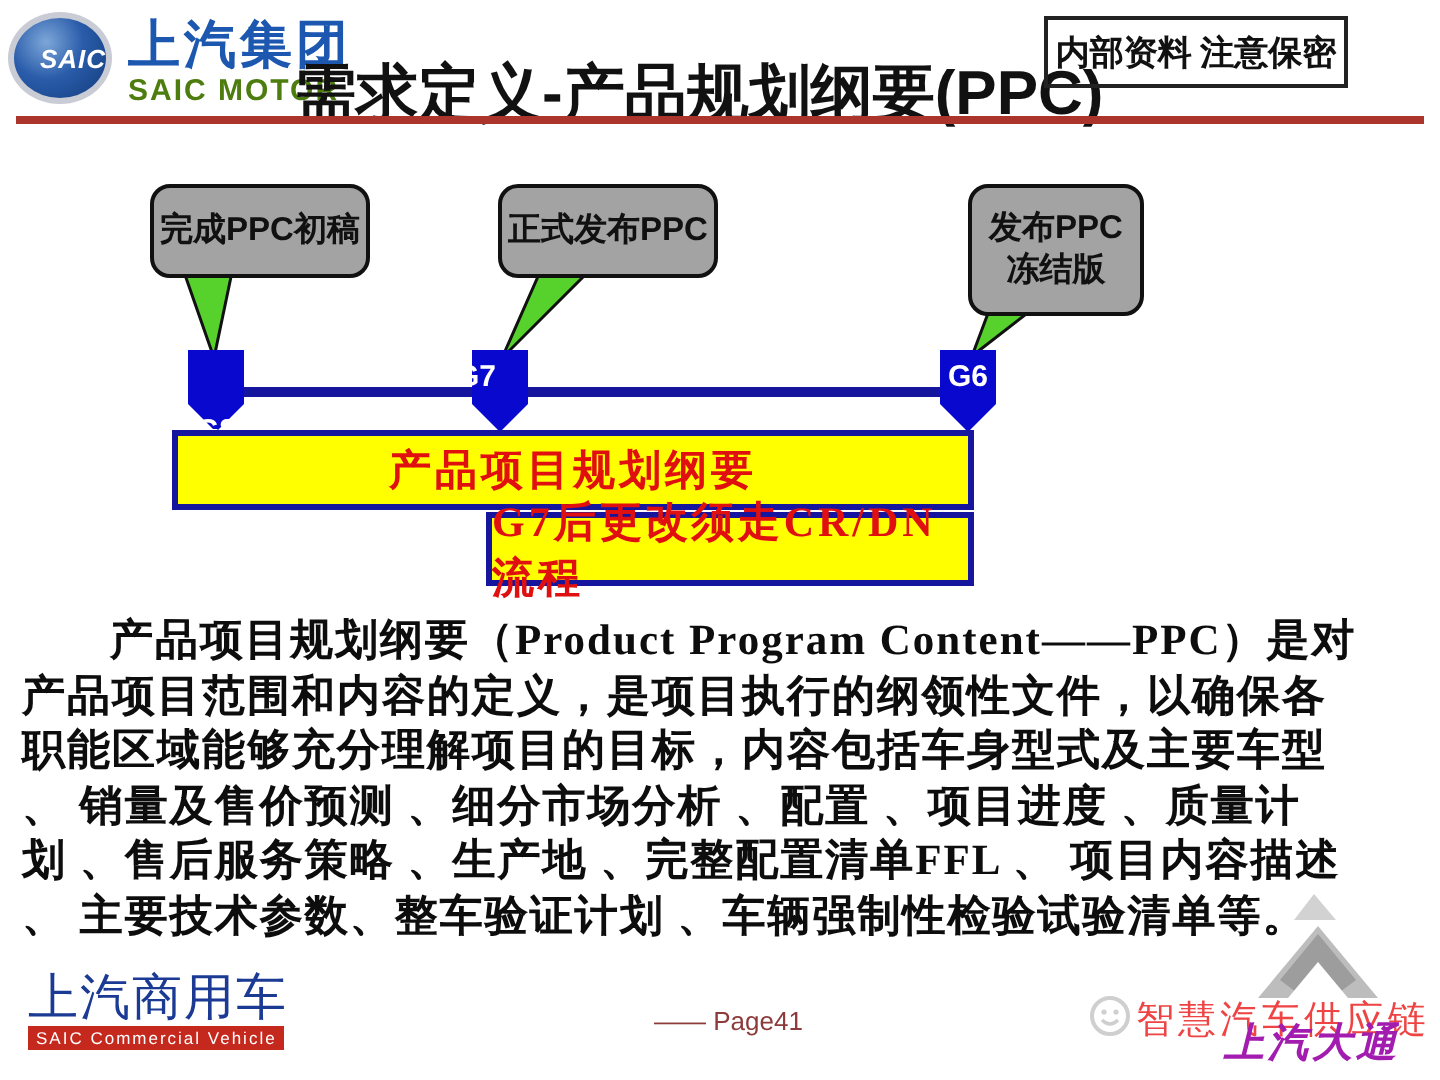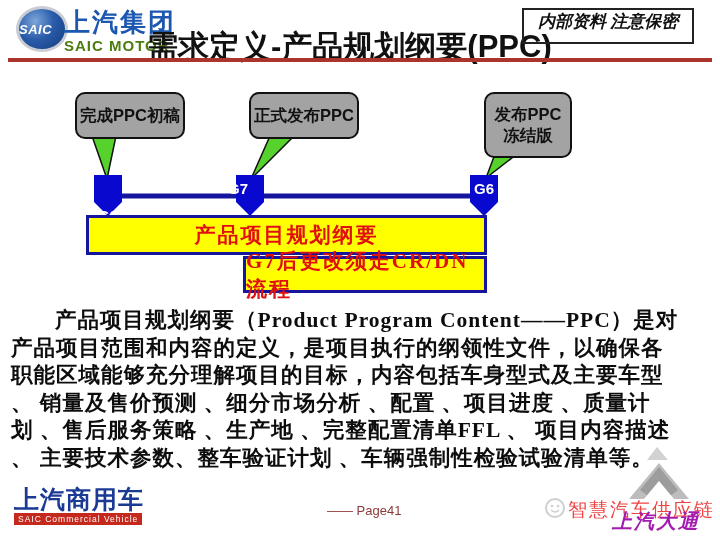--- a/index.html
+++ b/index.html
@@ -1,30 +1,30 @@
 <!DOCTYPE html>
 <html><head>
 <meta charset="utf-8">
 <style>
   html,body{margin:0;padding:0;background:#ffffff;}
   .slide{position:relative;width:720px;height:540px;background:#ffffff;overflow:hidden;
          font-family:"Liberation Sans","DejaVu Sans",sans-serif;}
   .abs{position:absolute;}
 
   
-  .logo-ellipse{left:16px;top:6px;width:52px;height:46px;border-radius:50%;
+  .logo-ellipse{left:4px;top:6px;width:52px;height:46px;border-radius:50%;
     background:radial-gradient(circle at 35% 30%, #7da7d9 0%, #2a5caa 45%, #123c7c 100%);
-    border:3px solid #c9ccd4;display:flex;align-items:center;justify-content:flex-start;box-sizing:border-box;}
+    border:3px solid #c9ccd4;display:flex;align-items:center;justify-content:flex-end;box-sizing:border-box;}
   .logo-ellipse span{color:#ffffff;font-weight:bold;font-style:italic;font-size:13px;letter-spacing:.5px;}
   .brand-cn{left:64px;top:8px;color:#1c57b0;font-weight:bold;font-size:26px;letter-spacing:2px;line-height:28px;}
   .brand-en{left:64px;top:37px;color:#4d7c0f;font-size:15px;letter-spacing:1px;font-weight:bold;}
   .page-title{left:147px;top:26px;color:#111111;font-weight:bold;font-size:31px;letter-spacing:0px;
     font-family:"Liberation Sans","DejaVu Sans",sans-serif;}
-  .conf-box{left:522px;top:8px;width:172px;height:36px;border:2px solid #222222;box-sizing:border-box;
-    display:flex;justify-content:center;font-style:italic;}
+  .conf-box{left:522px;top:8px;width:152px;height:36px;border:2px solid #222222;box-sizing:border-box;
+    display:flex;align-items:center;justify-content:center;}
   .conf-box span{font-family:"Liberation Serif","DejaVu Serif",serif;font-weight:bold;font-size:17px;color:#111;}
   .red-line{left:8px;top:58px;width:704px;height:4px;background:#ab352c;}
 
   
   .svg-layer{left:0;top:0;width:720px;height:540px;pointer-events:none;}
   .callout{background:#a3a3a3;border:2px solid #111111;border-radius:10px;box-sizing:border-box;
     display:flex;align-items:center;justify-content:center;text-align:center;
     font-weight:bold;font-size:16.5px;color:#111;line-height:21px;white-space:pre-line;}
   .callout1{left:75px;top:92px;width:110px;height:47px;}
   .callout2{left:249px;top:92px;width:110px;height:47px;}
@@ -40,21 +40,21 @@
 
   
   .para{left:11px;top:307px;width:702px;
     font-family:"Liberation Serif","DejaVu Serif",serif;font-weight:bold;color:#0d0d0d;
     font-size:21.5px;letter-spacing:1px;}
   .para .pline{height:27.5px;line-height:27.5px;white-space:nowrap;}
   .para .indent{padding-left:44px;}
 
   
   .cv-logo{left:14px;top:486px;}
-  .cv-cn{color:#1b3a94;font-weight:bold;font-size:25px;letter-spacing:1px;line-height:26px;}
+  .cv-cn{color:#1b3a94;font-weight:normal;font-size:25px;letter-spacing:1px;line-height:26px;}
   .cv-band{margin-top:1px;background:#c5281c;color:#ffffff;font-size:8.5px;letter-spacing:1px;
     width:fit-content;padding:1px 4px;line-height:10px;}
   .page-label{left:327px;top:503px;color:#8d3a3a;font-size:13px;}
   .wm-text{left:568px;top:497px;color:#ef4444;font-size:19px;letter-spacing:2px;z-index:1;}
   .maxus-text{left:612px;top:508px;color:#a21caf;font-weight:bold;font-size:20px;letter-spacing:2px;z-index:2;font-style:italic;}
   .wm-tri{left:626px;top:447px;z-index:0;}
   .wm-smiley{left:543px;top:496px;z-index:0;}
 </style>
 </head>
 <body>

